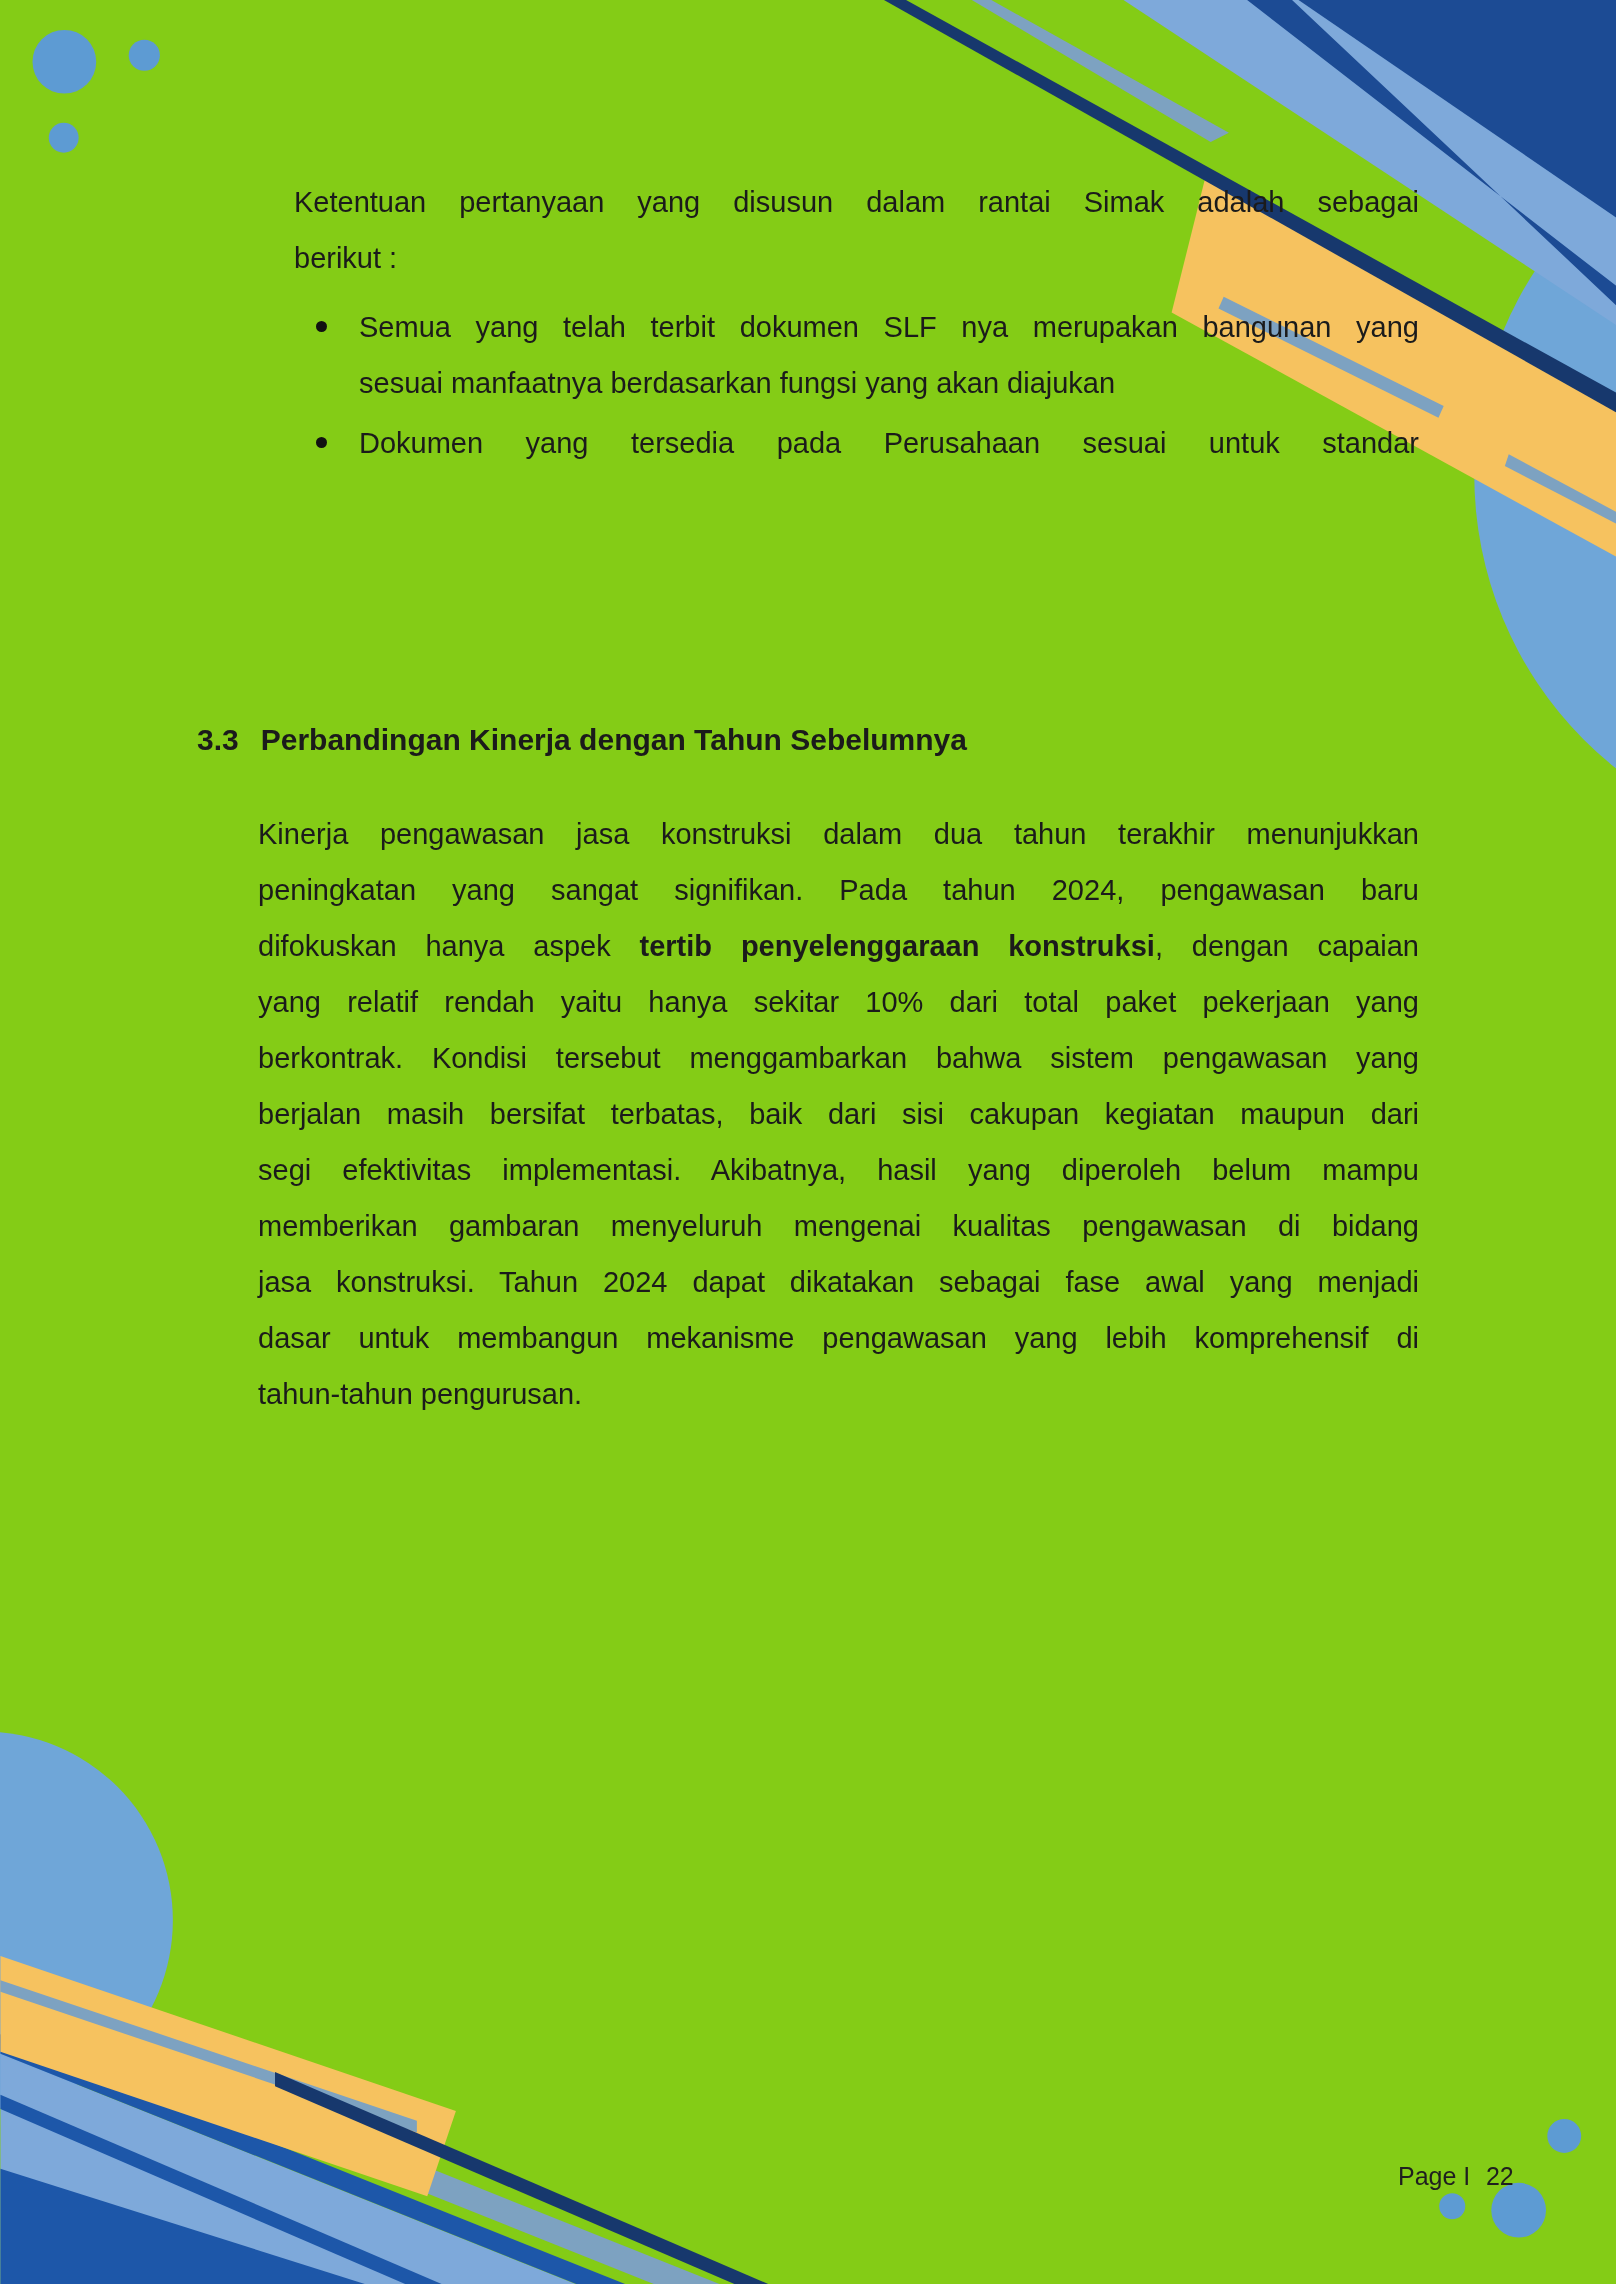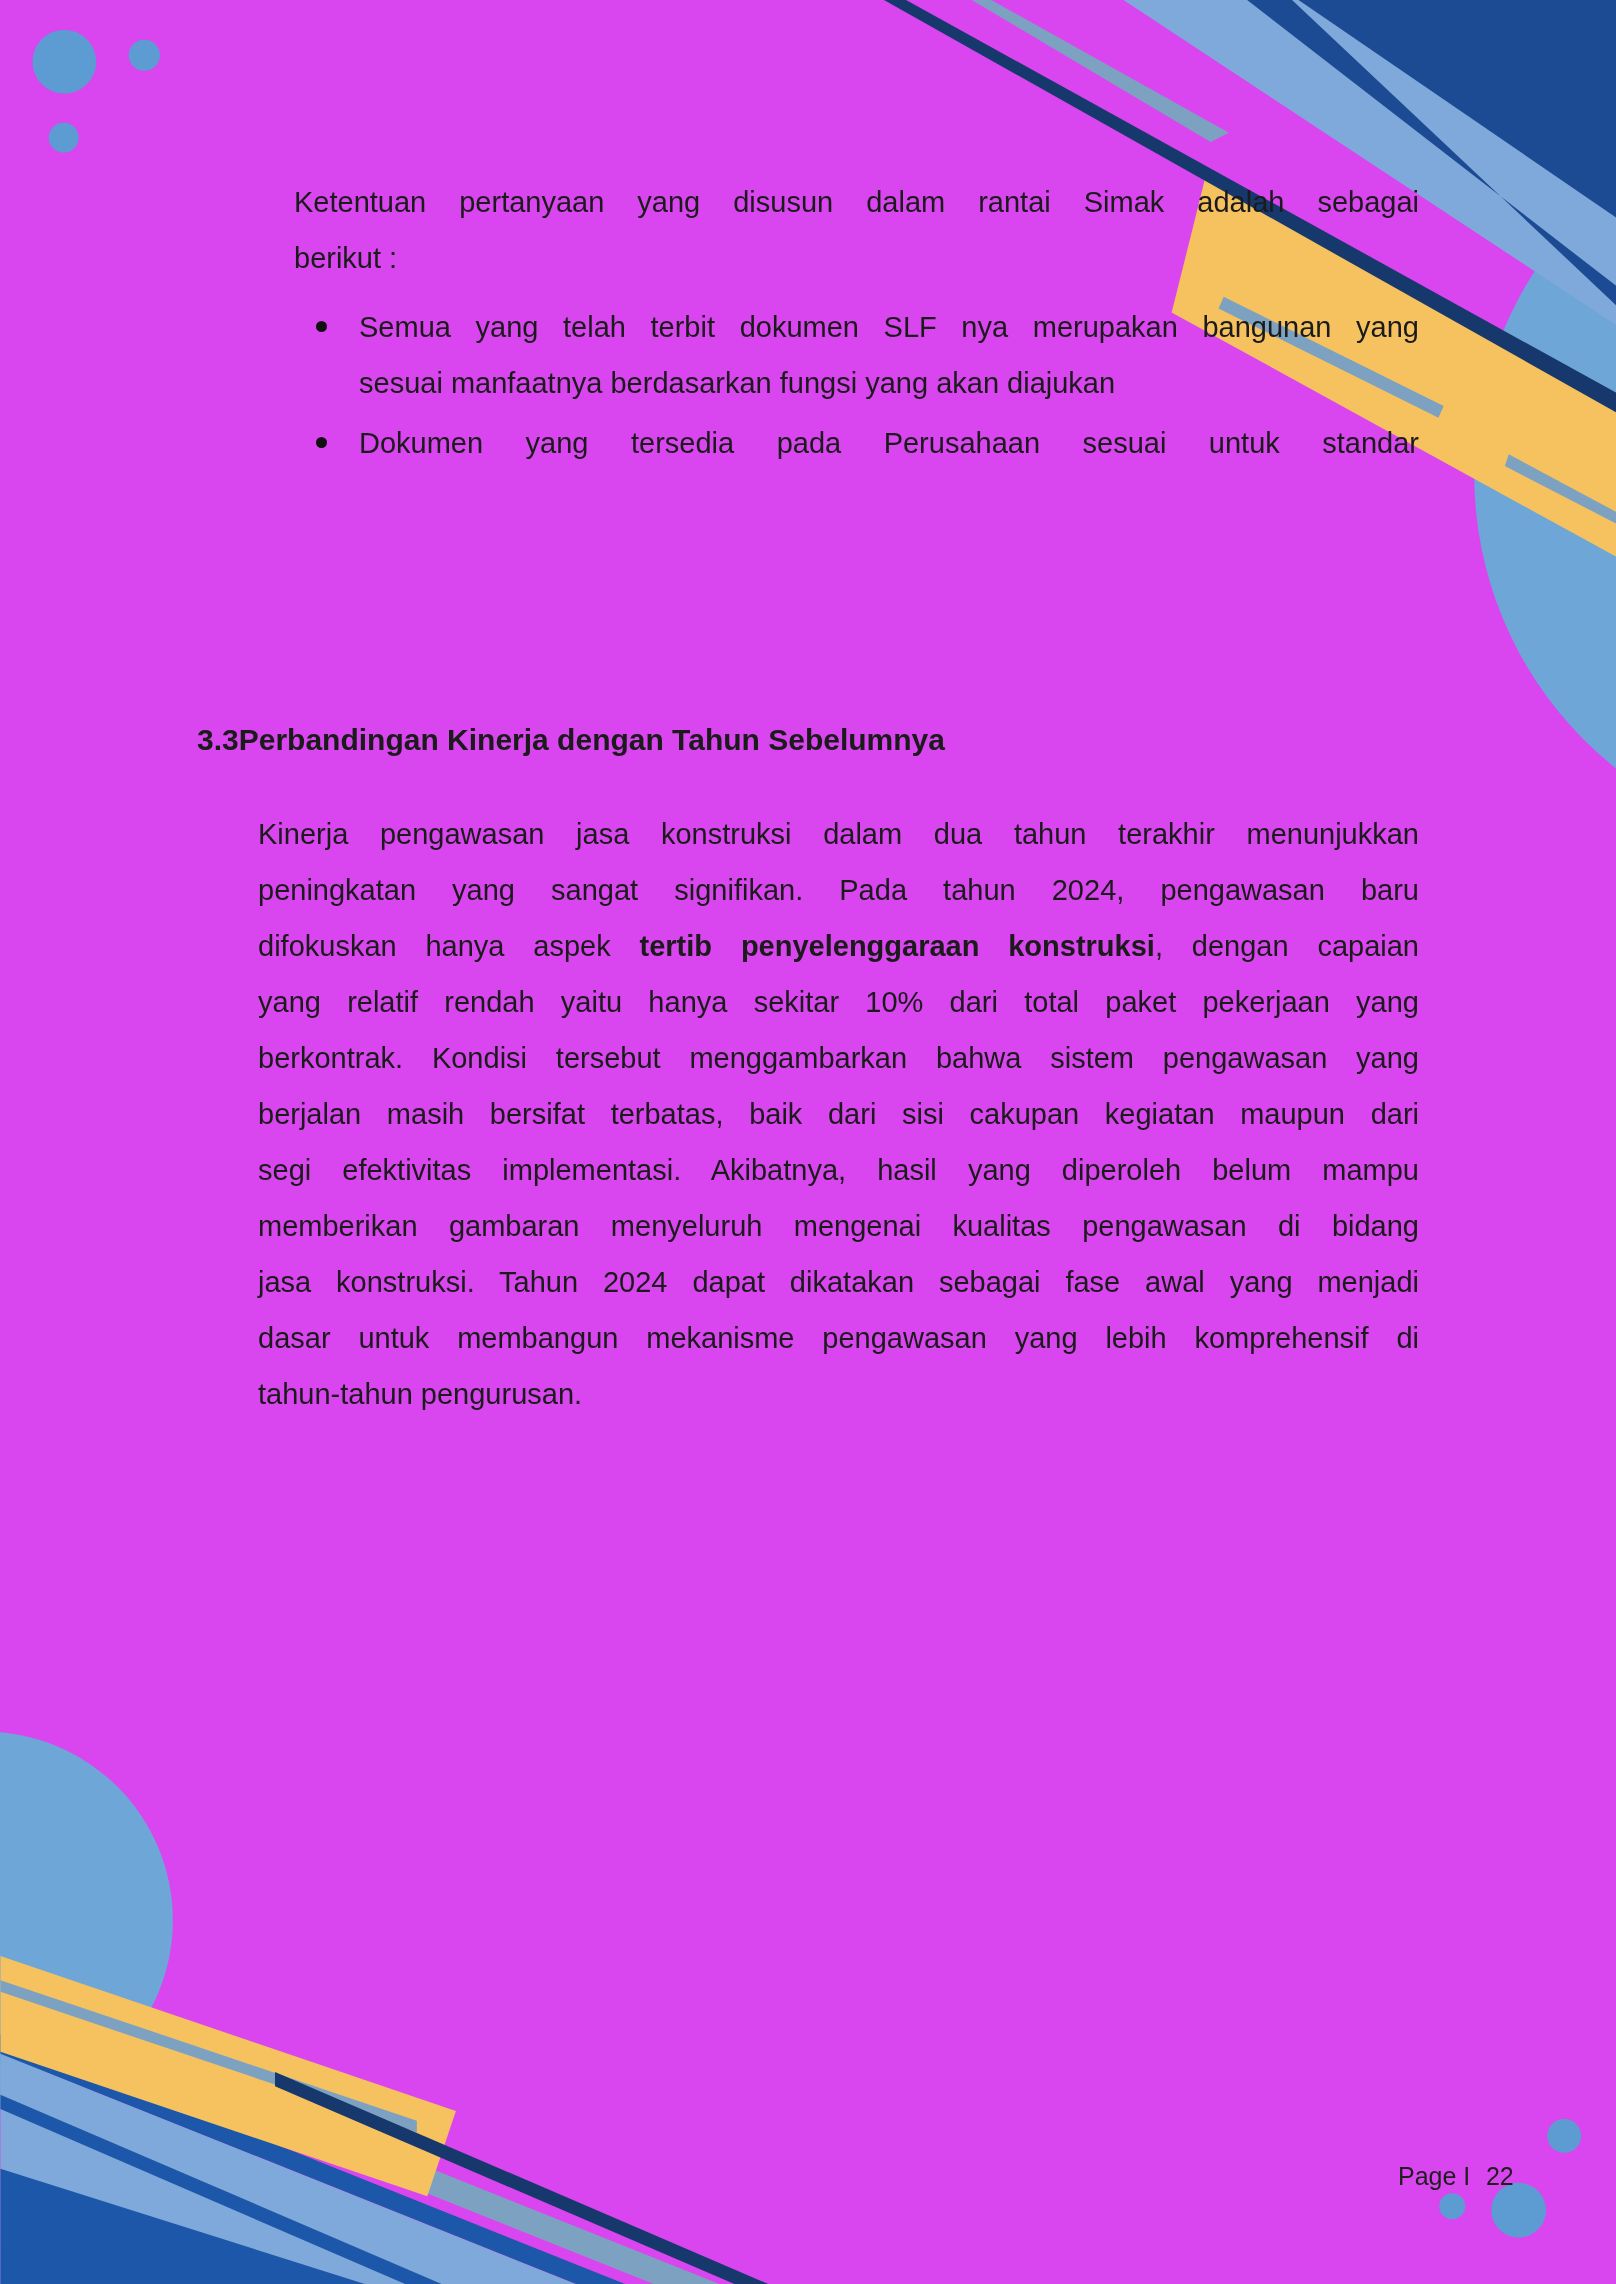--- a/index.html
+++ b/index.html
@@ -1,18 +1,18 @@
 <!DOCTYPE html>
 <html style="font-size:10.4px"><head>
 <meta charset="utf-8">
 <style>
   html,body{margin:0;padding:0;}
   body{width:1617px;height:2284px;overflow:hidden;background:#ffffff;}
   .page{
-    position:relative;width:1617px;height:2284px;background:#d946ef;
+    position:relative;width:1617px;height:2284px;background:#84cc16;
     font-family:"Liberation Sans", sans-serif;color:#1b1b1b;overflow:hidden;
   }
   .decor-svg{position:absolute;display:block;}
   #tl-circles{left:0;top:0;}
   #tr-deco{left:833px;top:0;}
   #bl-deco{left:0;top:1660px;}
   #br-circles{left:1419px;top:2102px;}
 
   .textblock{position:absolute;z-index:5;font-size:29px;line-height:56px;}
   .jline{text-align:justify;text-align-last:justify;}
@@ -21,21 +21,21 @@
   #intro{left:294px;top:174px;width:1125px;}
 
   #bullets{left:315px;top:299px;width:1104px;}
   .bullet-item{position:relative;padding-left:44px;margin-bottom:3.9px;}
   .bullet-dot{
     position:absolute;left:1.3px;top:22px;width:11px;height:11px;border-radius:50%;
     background:#111111;
   }
 
   #heading{left:197px;top:721px;width:1237px;font-weight:bold;font-size:30px;line-height:38px;display:flex;}
-  #heading .secnum{}
+  #heading .secnum{margin-right:22px;}
 
   #bodypara{left:258px;top:806px;width:1161px;}
   .b{font-weight:bold;}
 
   #footer{
     position:absolute;left:1398px;top:2162px;z-index:5;
     font-size:25px;line-height:29px;display:flex;gap:15.6px;color:#1f1f1f;
   }
 </style>
 </head>

